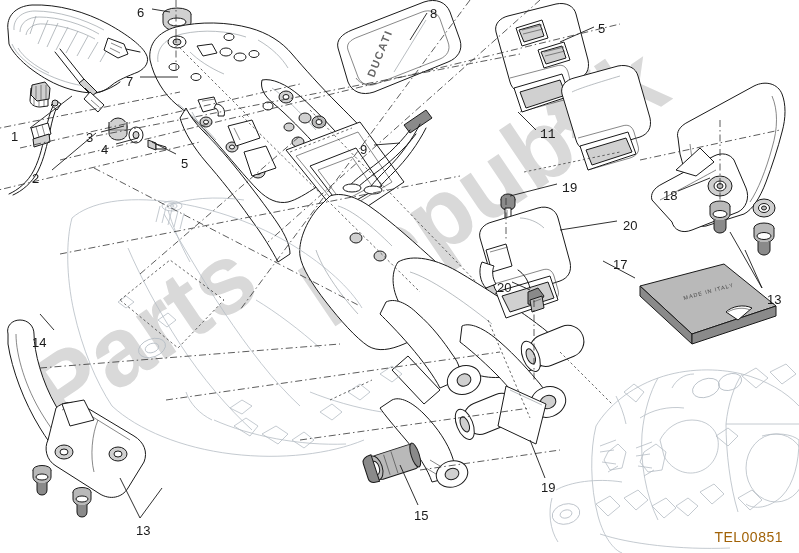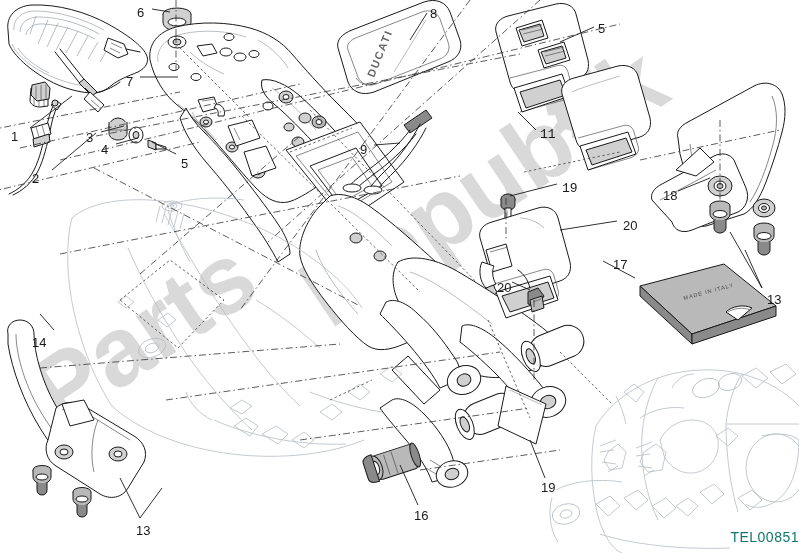--- a/index.html
+++ b/index.html
@@ -14,25 +14,25 @@
     position:absolute;
     font-family:"Liberation Sans", sans-serif;
     font-size:13px;
     color:#1a1a1a;
     line-height:1;
     white-space:nowrap;
     user-select:none;
   }
   .code{
     position:absolute;
-    right:0;bottom:8px;
+    right:16px;bottom:8px;
     font-family:"Liberation Sans", sans-serif;
     font-size:14px;
     letter-spacing:.5px;
-    color:#0f766e;
+    color:#a16207;
   }
 </style>
 </head>
 <body>
 
 <div id="stage">
 
   <svg width="799" height="553" viewBox="0 0 799 553">
     <defs>
       <style>
@@ -588,21 +588,21 @@
       <div class="lbl" style="left: 181px; top: 157px;">5</div>
       <div class="lbl" style="left: 137px; top: 6px;">6</div>
       <div class="lbl" style="left: 126px; top: 75px;">7</div>
       <div class="lbl" style="left: 430px; top: 7px;">8</div>
       <div class="lbl" style="left: 360px; top: 143px;">9</div>
       <div class="lbl" style="left: 598px; top: 22px;">5</div>
       <div class="lbl" style="left: 540px; top: 128px; font-family: Liberation Mono, monospace;">11</div>
       <div class="lbl" style="left: 541px; top: 481px;">19</div>
       <div class="lbl" style="left: 767px; top: 293px;">13</div>
       <div class="lbl" style="left: 32px; top: 312px; margin-top: 24px;">14</div>
-      <div class="lbl" style="left: 414px; top: 509px;">16</div>
+      <div class="lbl" style="left: 414px; top: 509px;">15</div>
       <div class="lbl" style="left: 497px; top: 281px;">20</div>
       <div class="lbl" style="left: 588px; top: 258px; margin-left: 25px;">17</div>
       <div class="lbl" style="left: 663px; top: 189px;">18</div>
       <div class="lbl" style="left: 562px; top: 182px; font-family: Liberation Mono, monospace;">19</div>
       <div class="lbl" style="left: 623px; top: 219px; text-align: right;">20</div>
       <div class="lbl" style="left: 136px; top: 524px;">13</div>
     </div>
 
   <div class="code">TEL00851</div>
 

